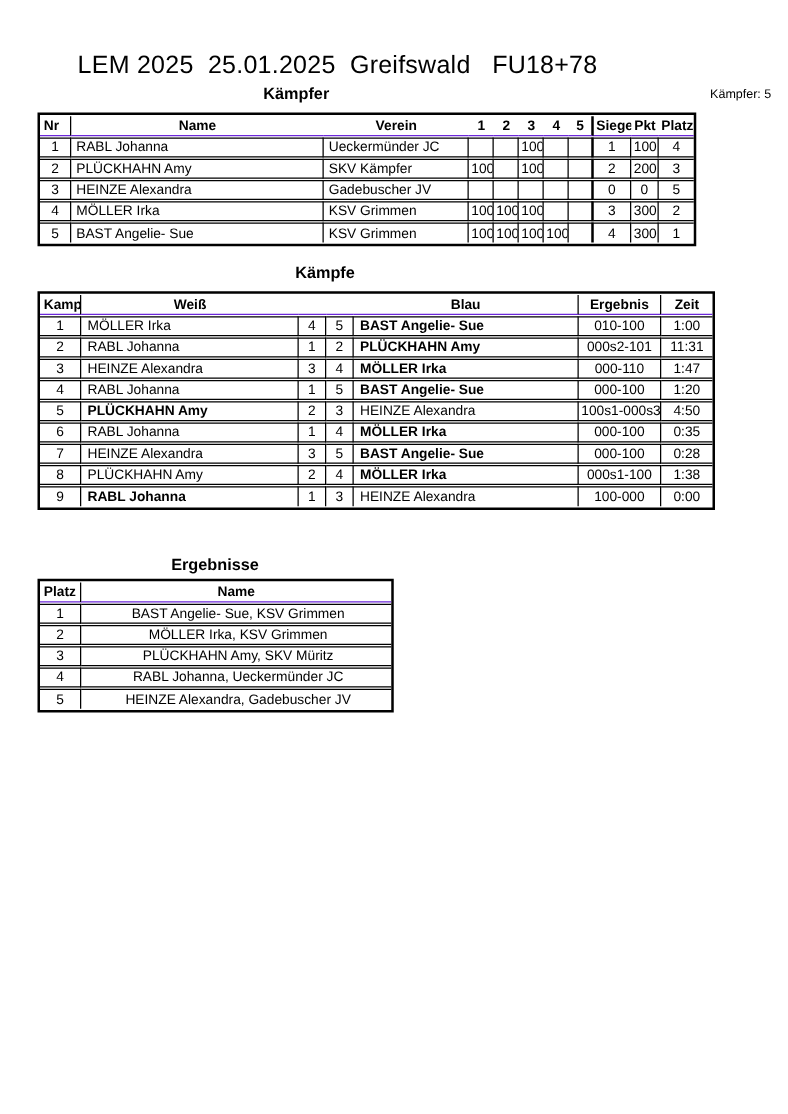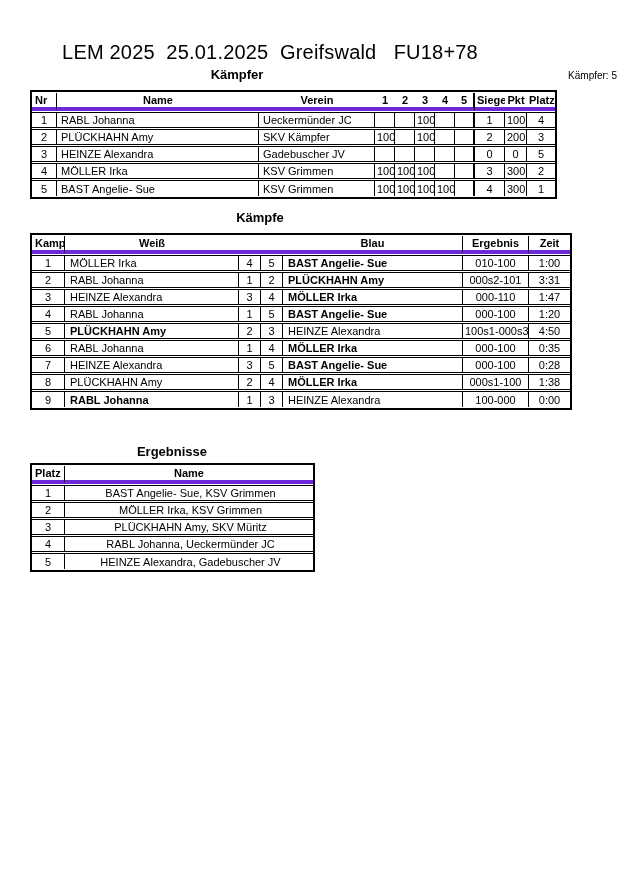--- a/index.html
+++ b/index.html
@@ -47,21 +47,21 @@
     font-size: 11px;
   }
   th, td {
     height: 16px;
     line-height: 14px;
     padding: 0 2px;
     text-align: center;
     overflow: hidden;
     white-space: nowrap;
   }
-  th { font-weight: bold; border-bottom: 4px solid #6d28d9; }
+  th { font-weight: bold; border-bottom: 1px solid #6d28d9; }
   th:first-child { text-align: left; padding-left: 3px; }
   td {
     border-bottom: 1px solid #000;
     border-top: 1px solid #000;
     border-right: 1px solid #000;
   }
   td:last-child { border-right: none; }
   tbody tr:last-child td { border-bottom: none; }
   .bold { font-weight: bold; }
 
@@ -225,21 +225,21 @@
           <td>010-100</td>
           <td>1:00</td>
         </tr>
         <tr>
           <td>2</td>
           <td>RABL Johanna</td>
           <td>1</td>
           <td>2</td>
           <td class="bold">PLÜCKHAHN Amy</td>
           <td>000s2-101</td>
-          <td>3:31</td>
+          <td>11:31</td>
         </tr>
         <tr>
           <td>3</td>
           <td>HEINZE Alexandra</td>
           <td>3</td>
           <td>4</td>
           <td class="bold">MÖLLER Irka</td>
           <td>000-110</td>
           <td>1:47</td>
         </tr>

